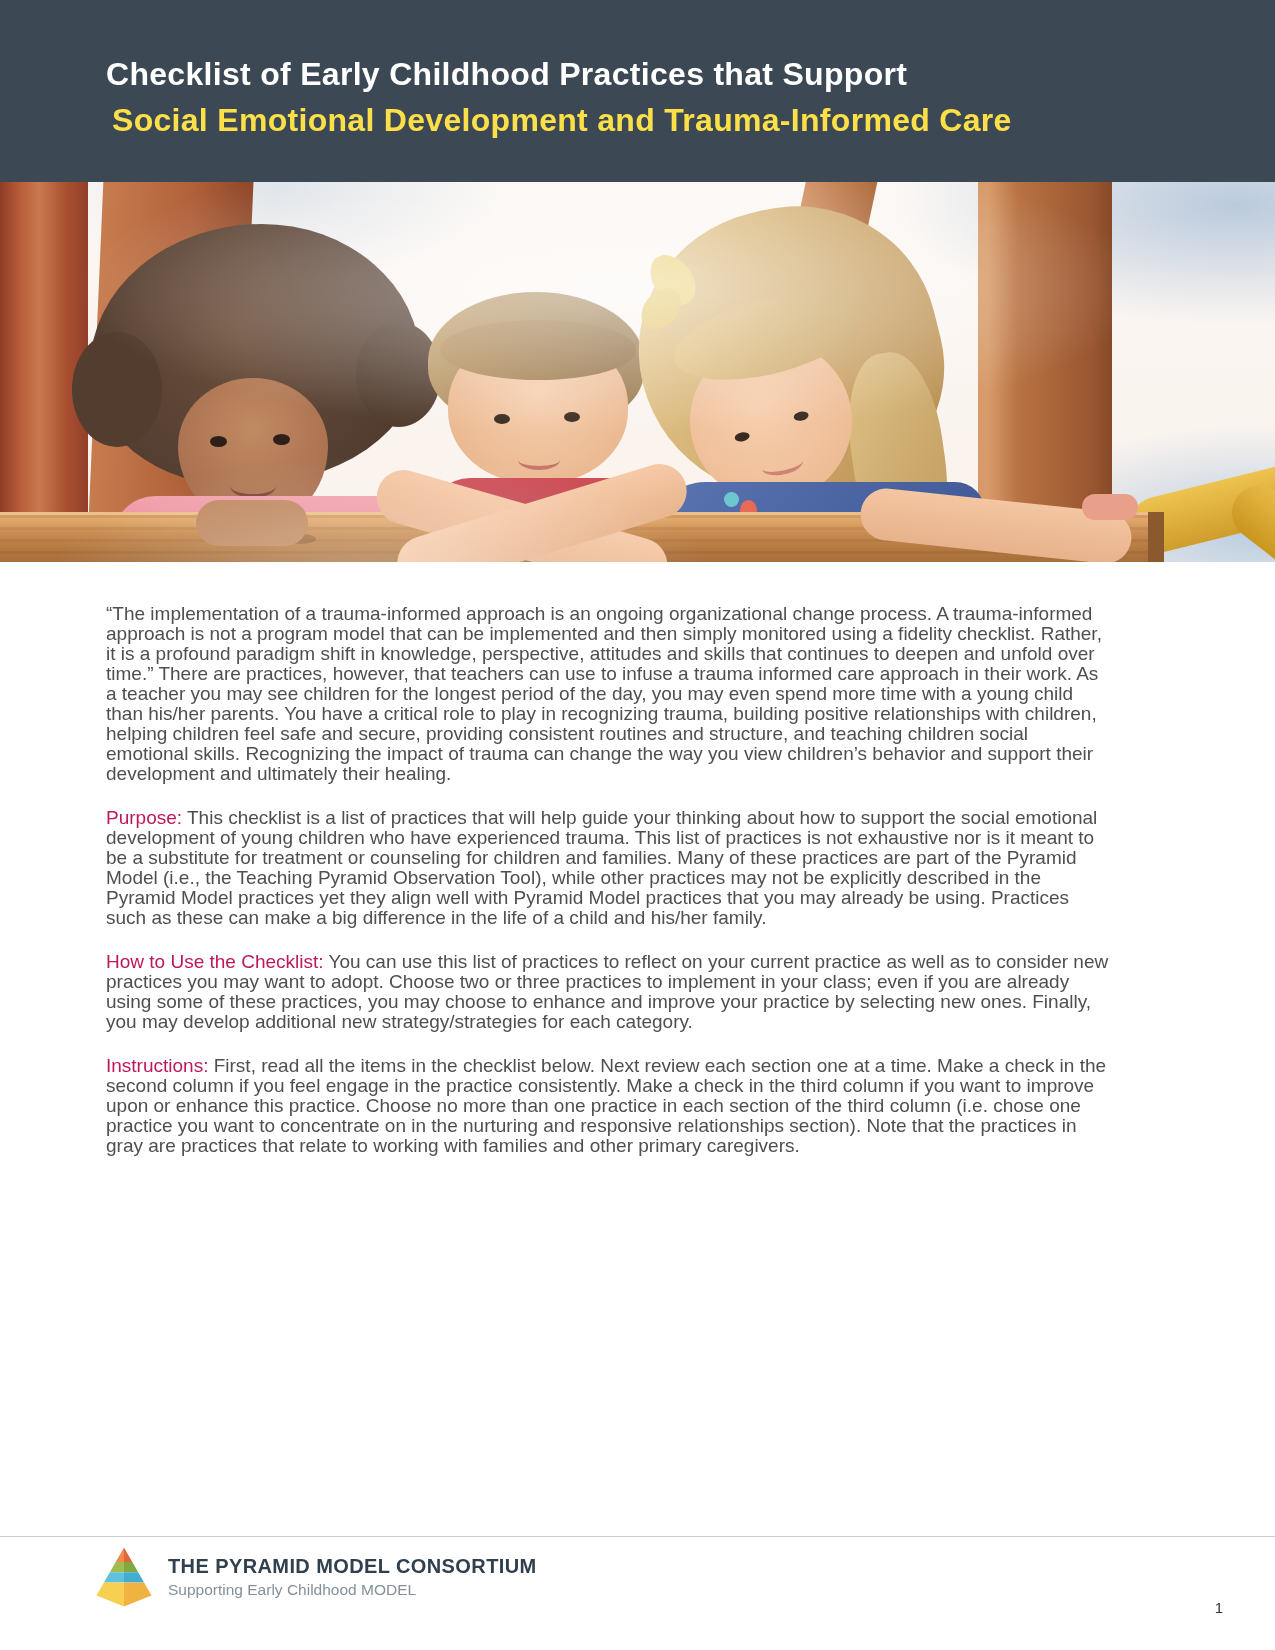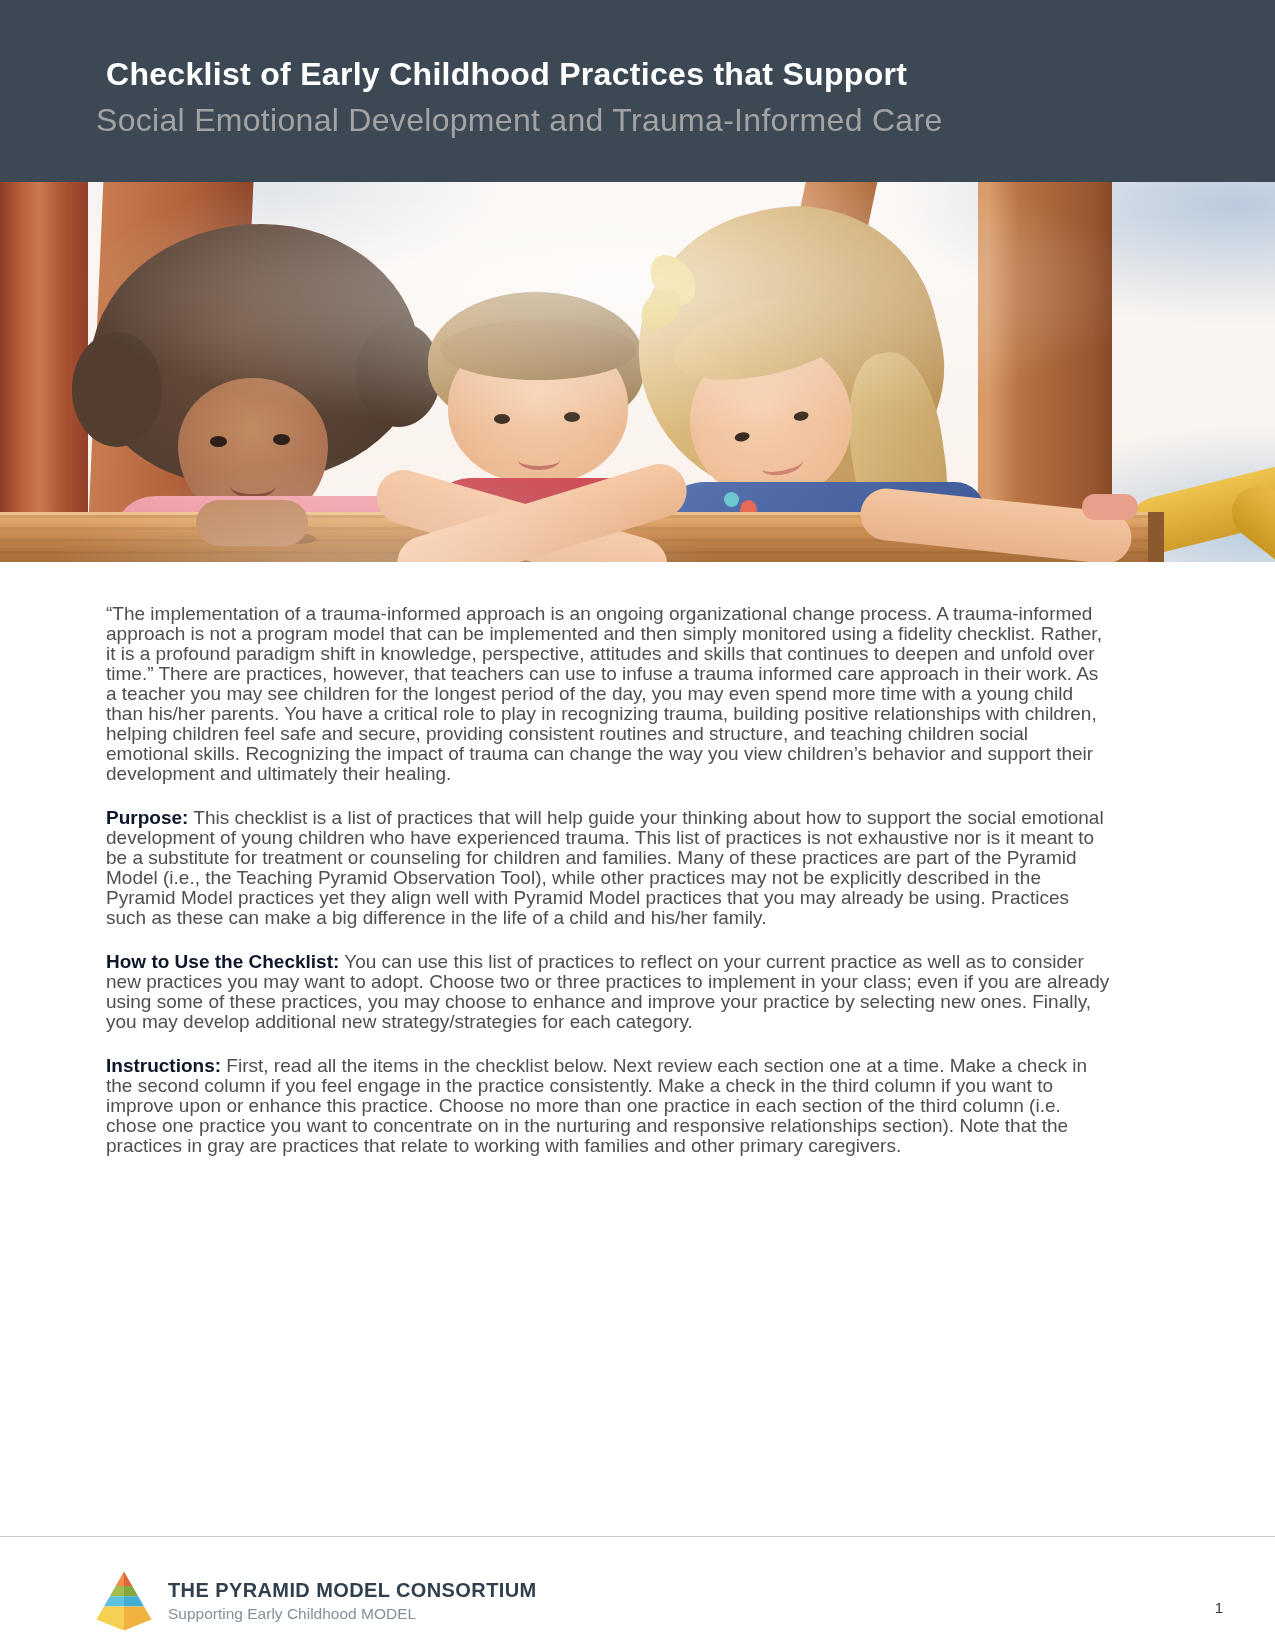--- a/index.html
+++ b/index.html
@@ -3,48 +3,48 @@
 <meta charset="utf-8">
 <style>
   html,body{margin:0;padding:0;background:#ffffff;}
   .page{position:relative;width:1275px;height:1650px;background:#ffffff;overflow:hidden;
         font-family:"Liberation Sans", sans-serif;}
 
   
   .hdr{position:relative;width:100%;height:182px;background:#3c4955;}
   .hdr .t1{position:absolute;left:106px;top:56px;font-size:32px;font-weight:bold;
            color:#ffffff;letter-spacing:.3px;}
-  .hdr .t2{position:absolute;left:96px;top:102px;font-size:32px;font-weight:normal;
-           color:#a3a3a3;letter-spacing:.3px;}
+  .hdr .t2{position:absolute;left:112px;top:102px;font-size:32px;font-weight:bold;
+           color:#fde047;letter-spacing:.3px;}
 
   
   .photo{position:relative;width:100%;height:380px;overflow:hidden;}
   .photo div{position:absolute;}
   .sky{inset:0;
     background:
       radial-gradient(38% 45% at 97% 6%, rgba(164,187,213,.75), rgba(164,187,213,0) 70%),
       radial-gradient(30% 40% at 99% 92%, rgba(170,196,222,.8), rgba(170,196,222,0) 70%),
       radial-gradient(25% 35% at 22% 2%, rgba(196,210,224,.5), rgba(196,210,224,0) 70%),
       linear-gradient(180deg,#fbf7f4,#faf2ec);}
   .wood-grain{background-image:repeating-linear-gradient(90deg, rgba(60,25,10,.08) 0 4px, rgba(255,255,255,0) 4px 13px);}
   .glow{inset:0;pointer-events:none;
     background:
       radial-gradient(60% 55% at 48% 28%, rgba(255,255,255,.55), rgba(255,255,255,0) 70%),
       radial-gradient(45% 60% at 30% 108%, rgba(255,255,255,.35), rgba(255,255,255,0) 60%);}
 
   
   .copy{width:1008px;margin:0 0 0 106px;color:#4f4f51;font-size:19px;line-height:20px;}
   .copy p{margin:24px 0 0 0;}
   .copy p.first{margin-top:42px;}
-  .lbl{font-weight:bold;color:#0f172a;}
+  .lbl{font-weight:normal;color:#be185d;}
 
   
   .ftr{position:absolute;left:0;bottom:0;width:100%;height:113px;border-top:1px solid #cccccc;
        background:#ffffff;}
-  .logo-row{position:absolute;left:94px;top:32px;display:flex;align-items:center;}
+  .logo-row{position:absolute;left:94px;top:8px;display:flex;align-items:center;}
   .logo-text{margin-left:14px;}
   .org{font-size:20px;font-weight:bold;color:#31404e;letter-spacing:.4px;}
   .tag{font-size:15.5px;color:#84909a;margin-top:3px;}
   .pgnum{position:absolute;right:52px;bottom:34px;font-size:15px;color:#333333;}
 </style>
 </head>
 <body>
 
 <div class="page">
 

